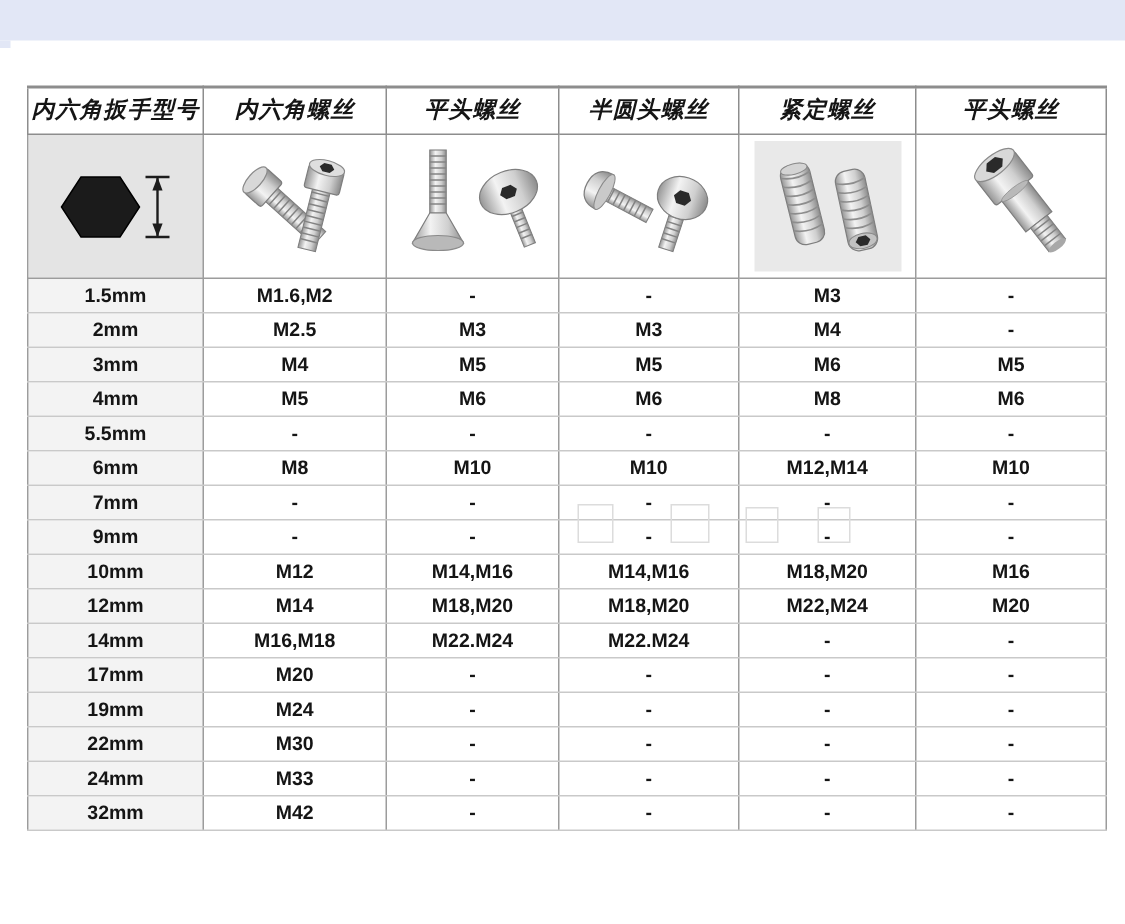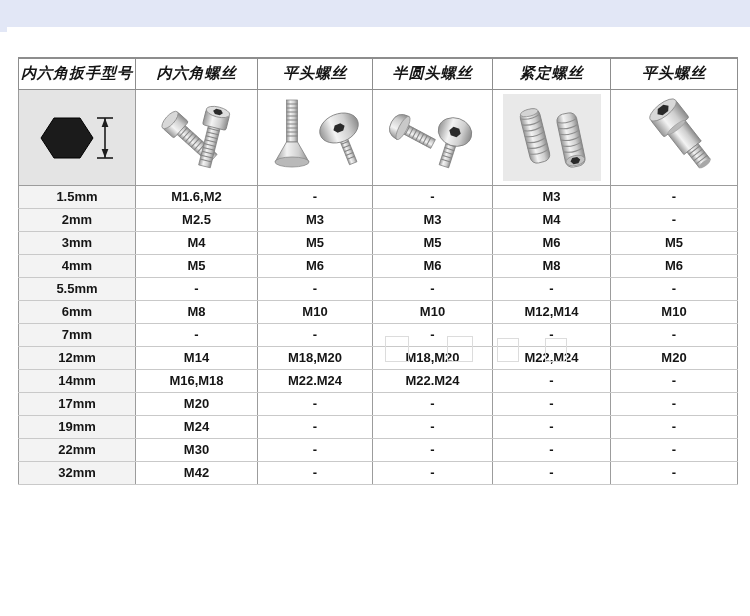--- a/index.html
+++ b/index.html
@@ -329,20 +329,36 @@
       </tr>
       <tr class="data-row">
         <td class="size-cell">7mm</td>
         <td class="val-cell">-</td>
         <td class="val-cell">-</td>
         <td class="val-cell">-</td>
         <td class="val-cell">-</td>
         <td class="val-cell">-</td>
       </tr>
       <tr class="data-row">
+        <td class="size-cell">9mm</td>
+        <td class="val-cell">-</td>
+        <td class="val-cell">-</td>
+        <td class="val-cell">-</td>
+        <td class="val-cell">-</td>
+        <td class="val-cell">-</td>
+      </tr>
+      <tr class="data-row">
+        <td class="size-cell">10mm</td>
+        <td class="val-cell">M12</td>
+        <td class="val-cell">M14,M16</td>
+        <td class="val-cell">M14,M16</td>
+        <td class="val-cell">M18,M20</td>
+        <td class="val-cell">M16</td>
+      </tr>
+      <tr class="data-row">
         <td class="size-cell">12mm</td>
         <td class="val-cell">M14</td>
         <td class="val-cell">M18,M20</td>
         <td class="val-cell">M18,M20</td>
         <td class="val-cell">M22,M24</td>
         <td class="val-cell">M20</td>
       </tr>
       <tr class="data-row">
         <td class="size-cell">14mm</td>
         <td class="val-cell">M16,M18</td>
@@ -363,20 +379,28 @@
         <td class="size-cell">19mm</td>
         <td class="val-cell">M24</td>
         <td class="val-cell">-</td>
         <td class="val-cell">-</td>
         <td class="val-cell">-</td>
         <td class="val-cell">-</td>
       </tr>
       <tr class="data-row">
         <td class="size-cell">22mm</td>
         <td class="val-cell">M30</td>
+        <td class="val-cell">-</td>
+        <td class="val-cell">-</td>
+        <td class="val-cell">-</td>
+        <td class="val-cell">-</td>
+      </tr>
+      <tr class="data-row">
+        <td class="size-cell">24mm</td>
+        <td class="val-cell">M33</td>
         <td class="val-cell">-</td>
         <td class="val-cell">-</td>
         <td class="val-cell">-</td>
         <td class="val-cell">-</td>
       </tr>
       <tr class="data-row">
         <td class="size-cell">32mm</td>
         <td class="val-cell">M42</td>
         <td class="val-cell">-</td>
         <td class="val-cell">-</td>

